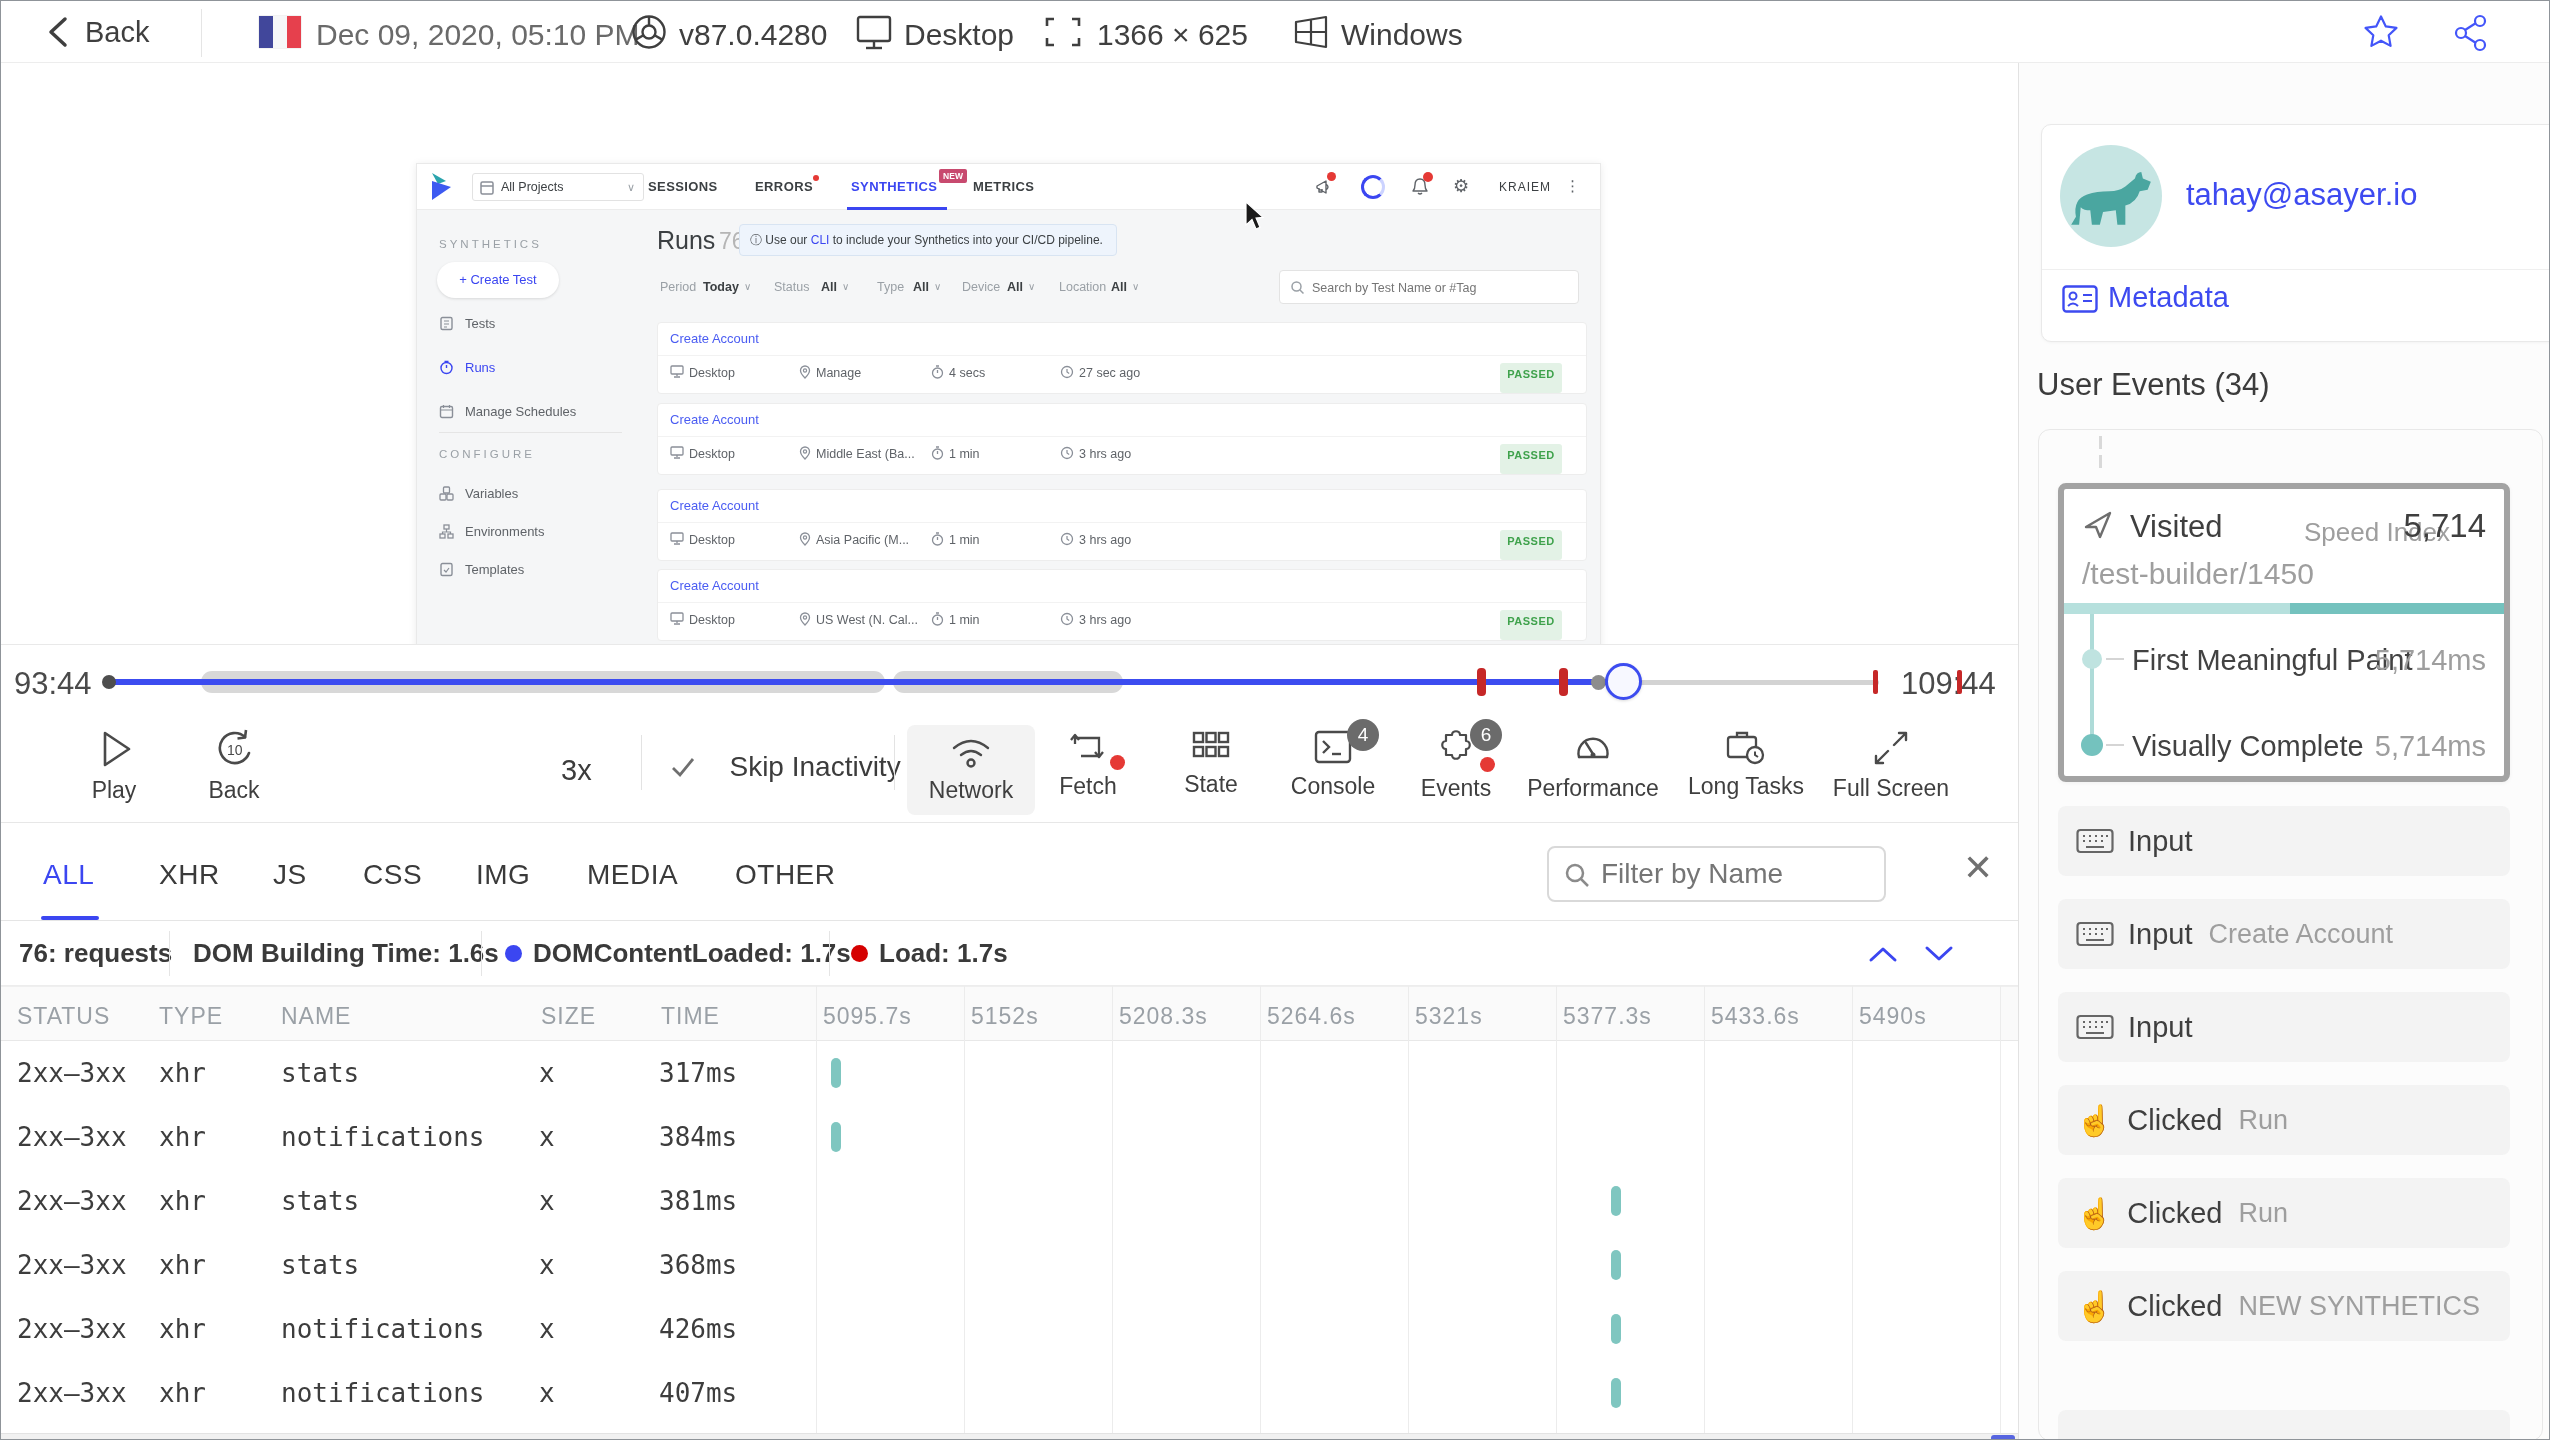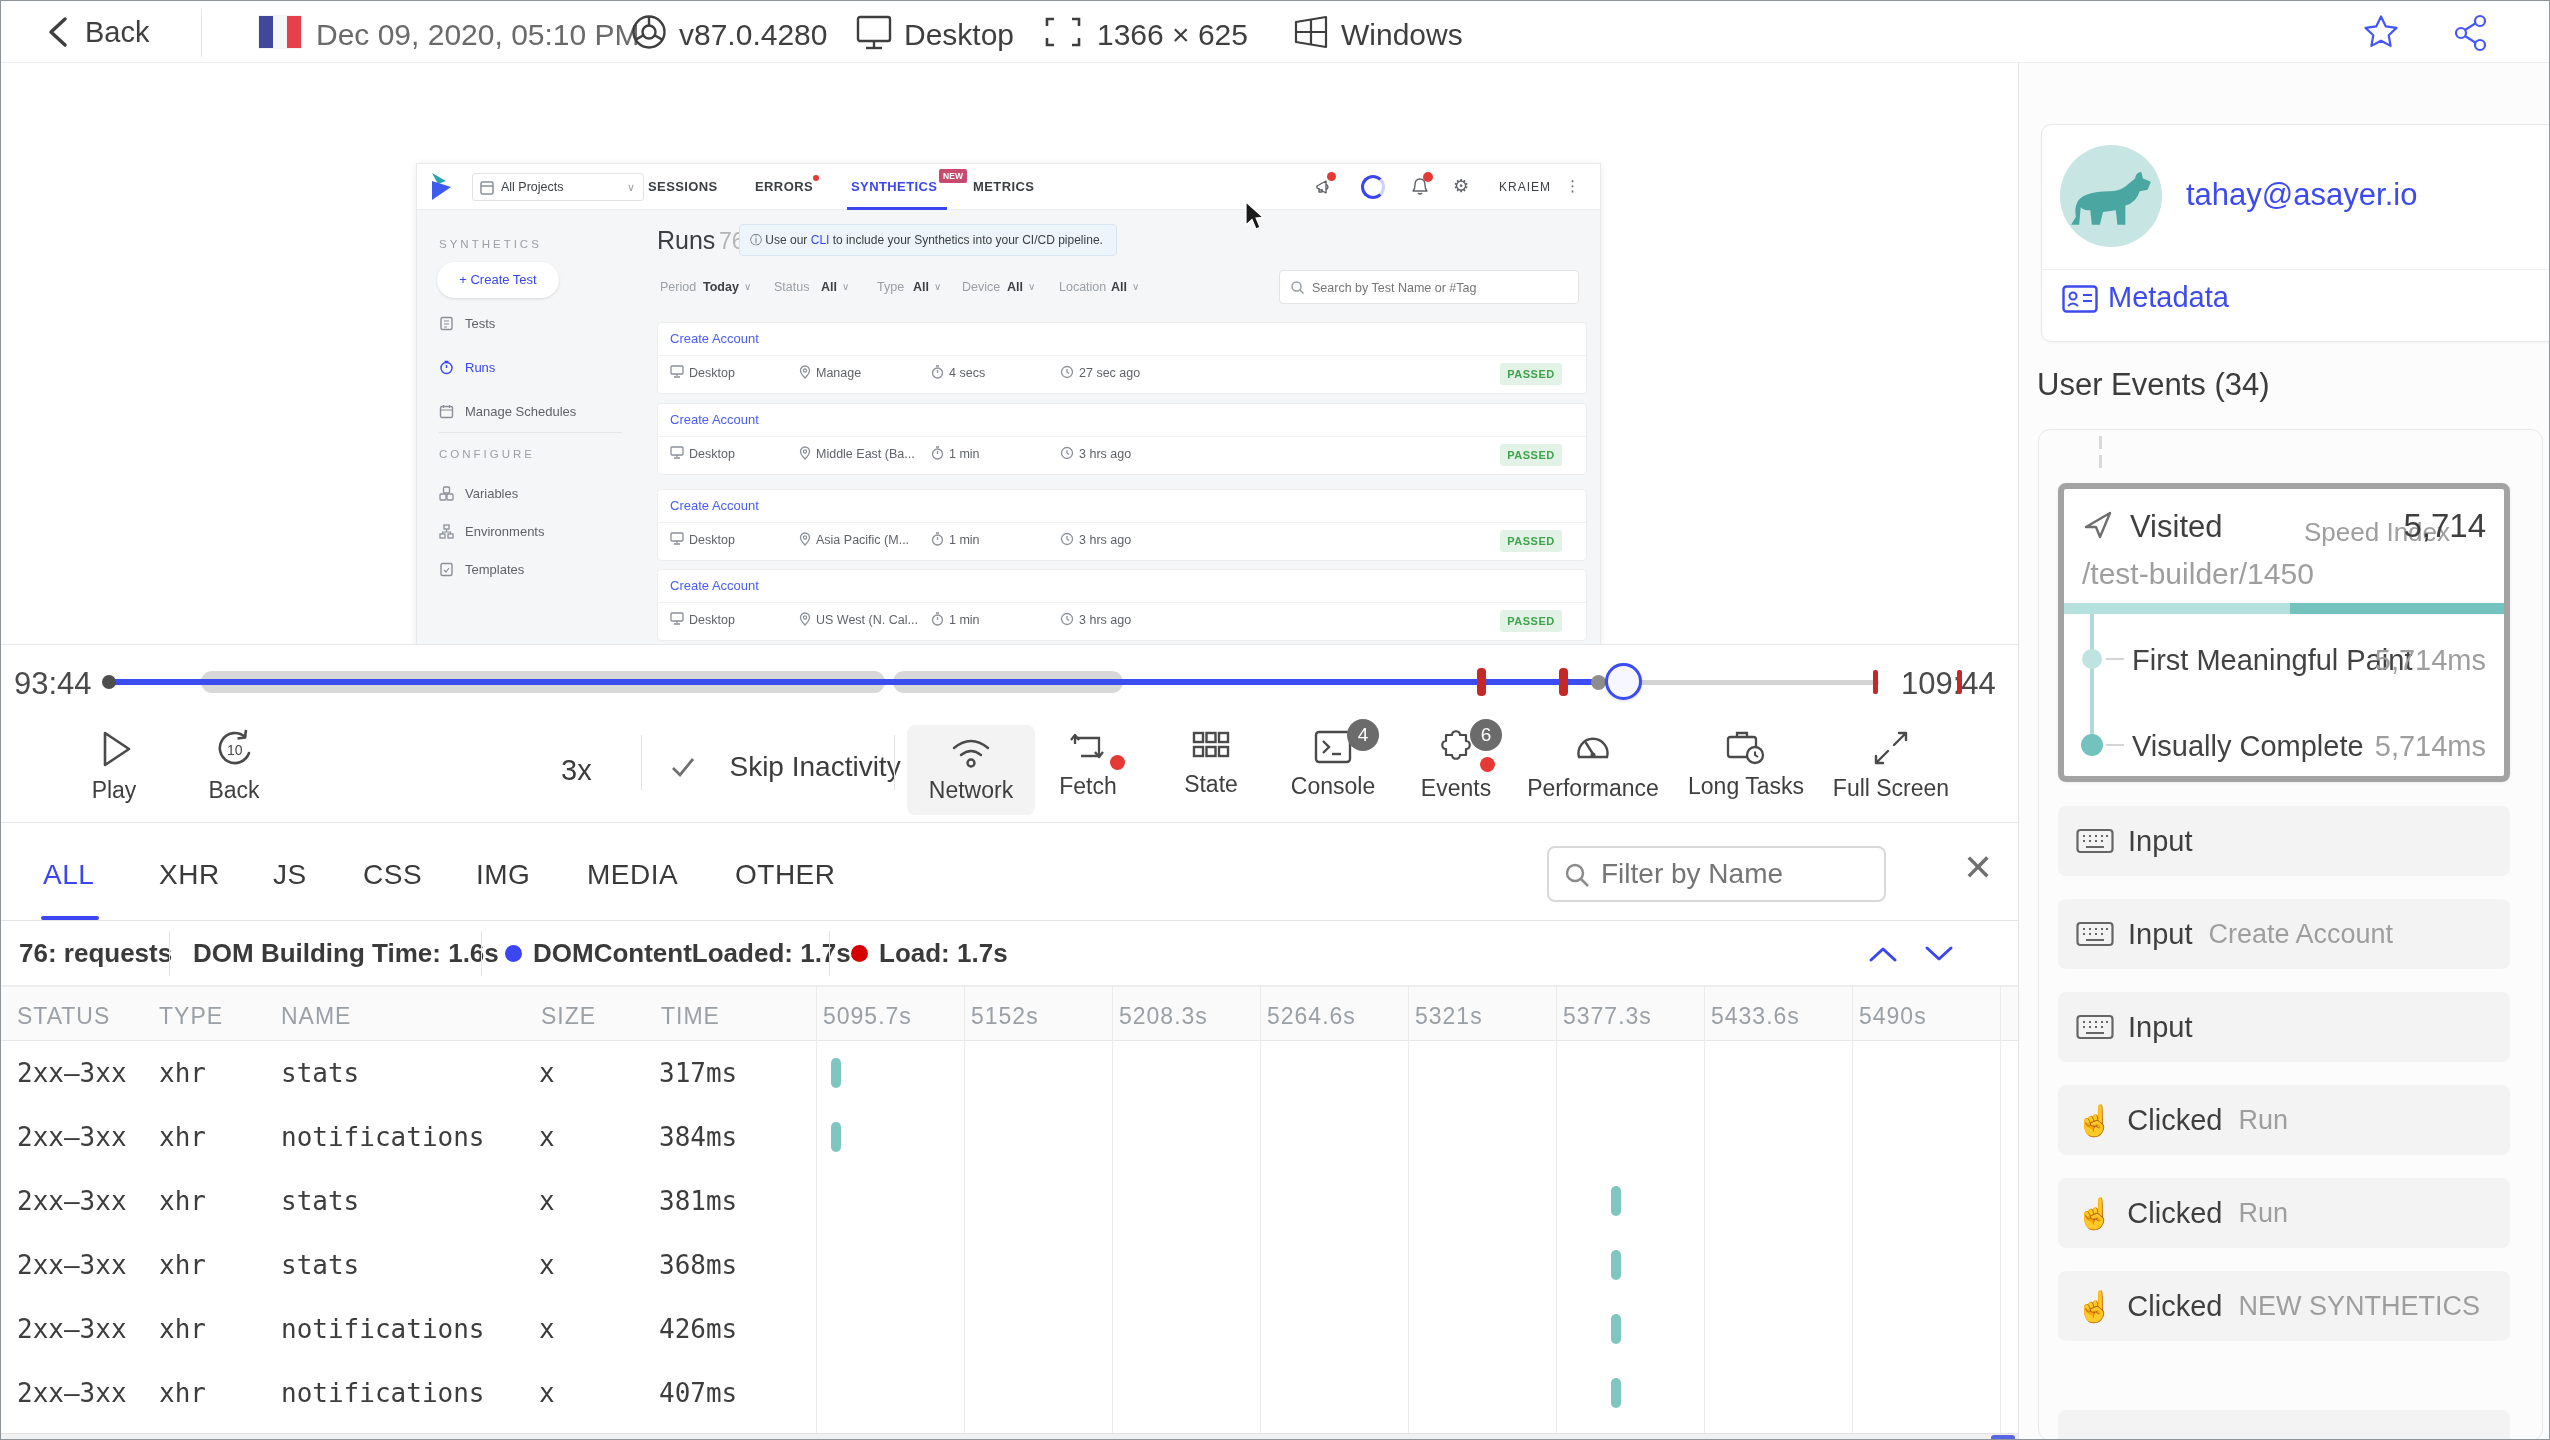--- a/index.html
+++ b/index.html
@@ -15,21 +15,21 @@
   
   #app{position:absolute;left:415px;top:100px;width:1185px;height:543px;background:#f5f6f7;border:1px solid #e9e9e9;box-shadow:0 1px 8px rgba(0,0,0,.08);overflow:hidden}
   #appnav{position:absolute;left:0;top:0;width:100%;height:46px;background:#fff;border-bottom:1px solid #ececec}
   .apptab{position:absolute;top:15px;font-size:13px;font-weight:700;letter-spacing:.4px;color:#3c4043;white-space:nowrap}
   .side-item{position:absolute;font-size:13px;color:#5f6368;white-space:nowrap}
   .side-sec{position:absolute;font-size:11.5px;letter-spacing:3px;color:#9aa0a6}
   .runcard{position:absolute;left:240px;width:930px;height:72px;background:#fff;border:1px solid #ededed;border-radius:4px}
   .runcard .title{position:absolute;left:12px;top:8px;font-size:13px;color:#4a5cf2}
   .runcard .hr{position:absolute;left:0;top:32px;width:100%;height:1px;background:#f2f2f2}
   .runcell{position:absolute;top:43px;font-size:12.5px;color:#5f6368;white-space:nowrap}
-  .passed{position:absolute;left:842px;top:40px;width:62px;height:22px;background:#e3f2e6;color:#3fa24c;font-size:11px;font-weight:700;letter-spacing:.5px;text-align:center;line-height:22px;border-radius:3px}
+  .passed{position:absolute;left:842px;top:40px;width:62px;height:30px;background:#e3f2e6;color:#3fa24c;font-size:11px;font-weight:700;letter-spacing:.5px;text-align:center;line-height:22px;border-radius:3px}
   .tinyic{position:absolute;top:42px}
   
   #timeline{position:absolute;left:0;top:643px;width:2017px;height:73px;background:#fff;border-top:1px solid #e9e9e9}
   .band{position:absolute;top:26px;height:22px;border-radius:11px;background:#d8d8d8}
   .redmark{position:absolute;top:23px;width:9px;height:28px;border-radius:4px;background:#c62828}
   .redtick{position:absolute;top:25px;width:5px;height:24px;border-radius:2px;background:#c62828}
   .ttime{position:absolute;top:21px;font-size:31px;color:#4a4a4a}
   
   #controls{position:absolute;left:0;top:716px;width:2017px;height:106px;background:#fff;border-bottom:1px solid #e7e7e7}
   .ctrl{position:absolute;top:10px;height:88px;text-align:center;color:#3f3f3f}

